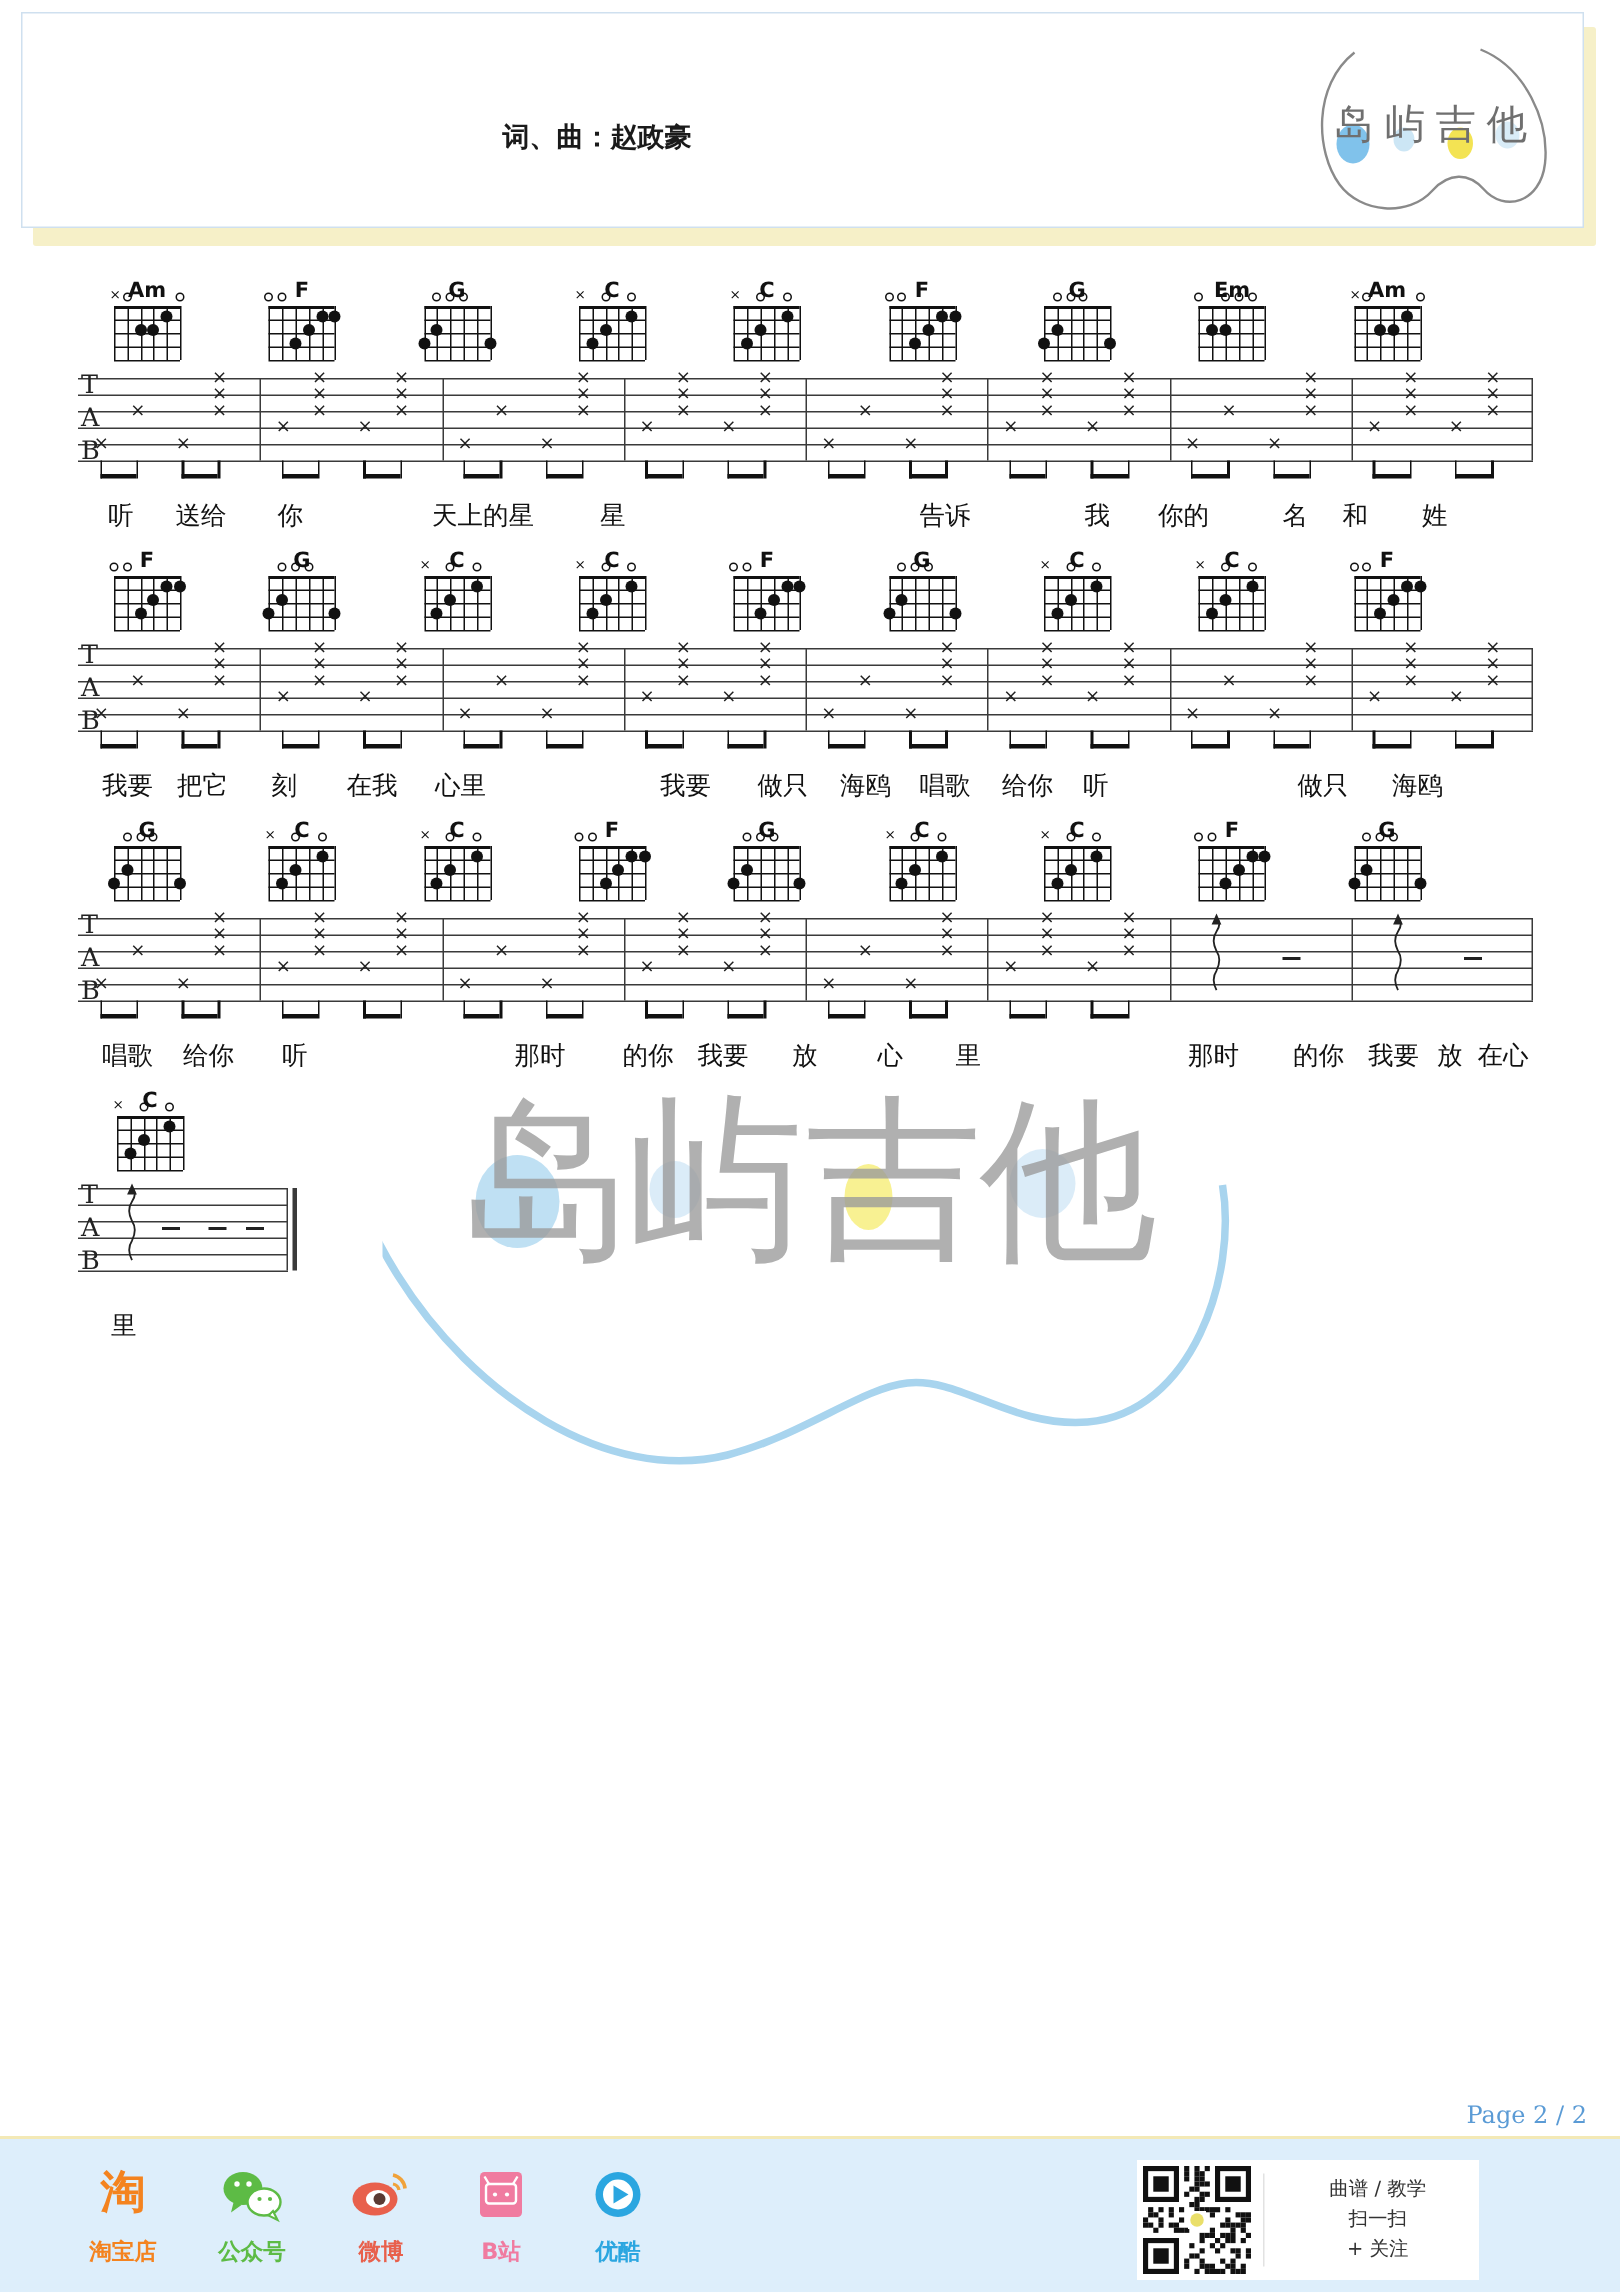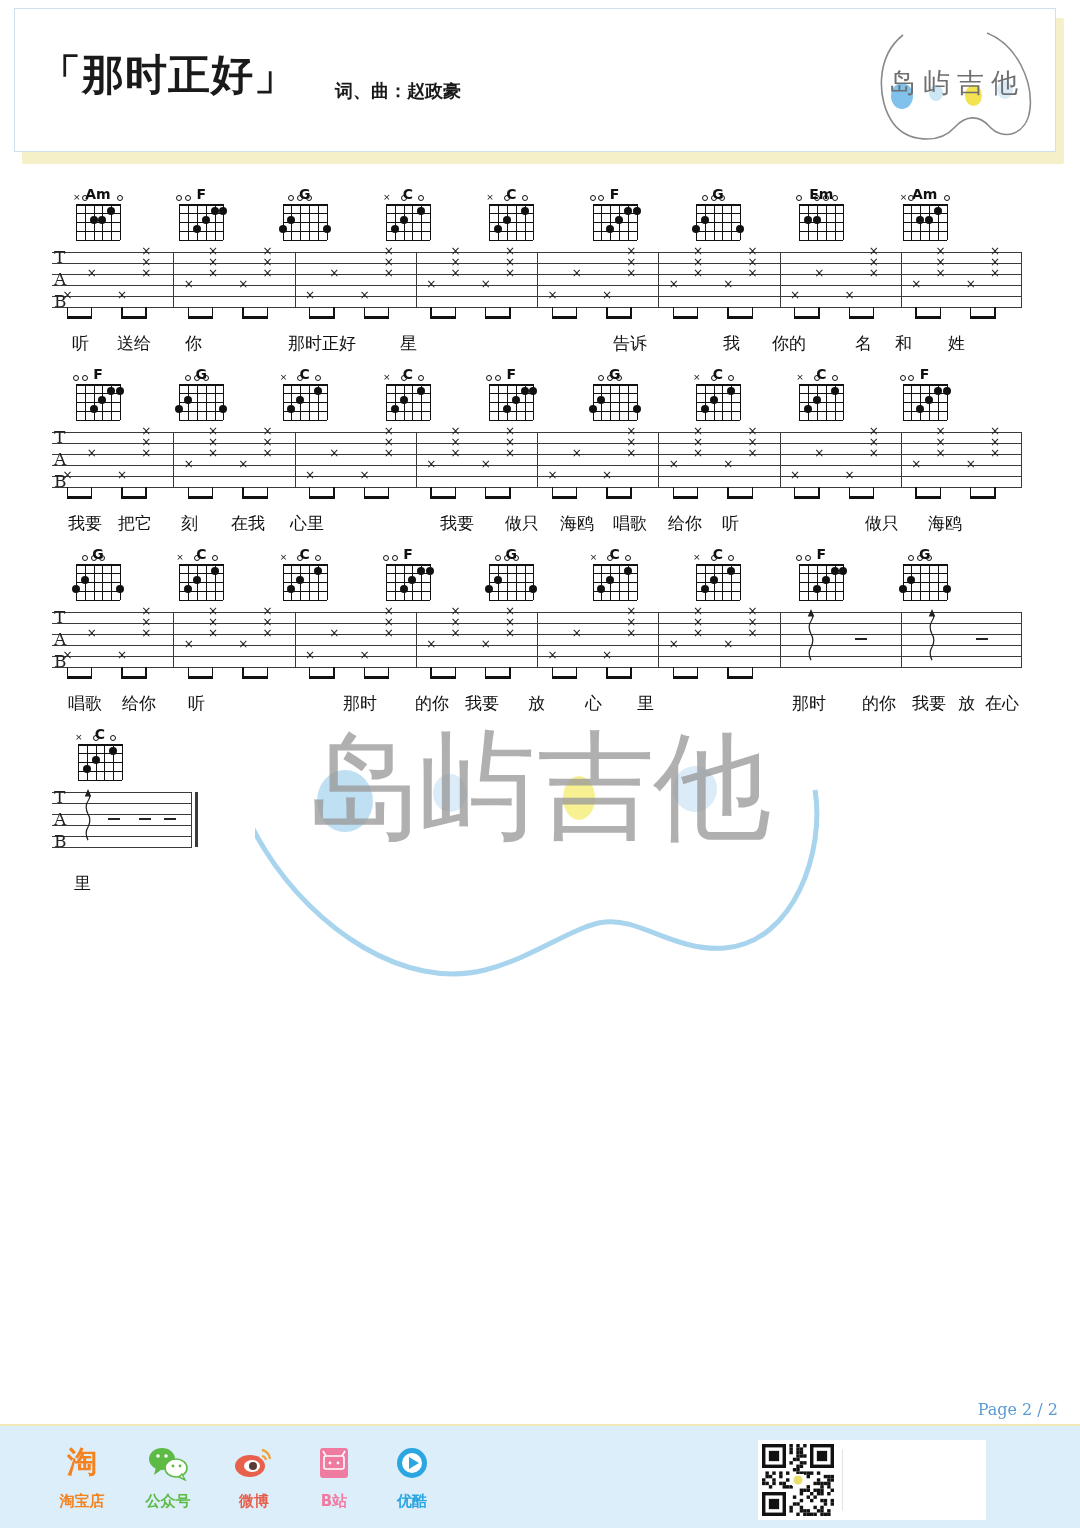--- a/index.html
+++ b/index.html
@@ -96,21 +96,20 @@
   .qr-text{flex:1;text-align:center;}
   .qr-line{font-size:13px;color:#333;line-height:20px;
     font-family:"DejaVu Sans","Liberation Sans",sans-serif;}
 </style>
 </head>
 <body>
 
 <div class="header-wrap">
   <div class="header-shadow"></div>
   <div class="header-box">
-    <div class="song-title">「那时正好」</div>
     <div class="credit-inline">词、曲：赵政豪</div>
 
     <div class="logo">
       <svg width="170" height="130" viewBox="0 0 170 130">
         <path d="M36 12 C8 34, 10 78, 26 100 C40 119, 72 122, 88 104 C99 92, 112 92, 122 103
                  C136 119, 160 112, 163 86 C166 58, 150 22, 120 10" fill="none" stroke="#8a8a8a" stroke-width="1.6"></path>
       </svg>
       <div class="logo-chars">
         <div class="logo-blob" style="left:2px;top:18px;width:22px;height:26px;background:#6ab7e8;opacity:.85;"></div>
         <div class="logo-blob" style="left:40px;top:20px;width:14px;height:16px;background:#bfe0f2;opacity:.8;"></div>
@@ -483,21 +482,21 @@
         <span class="xstroke" style="left:990.1125px;top:-6px;">×</span>
         <span class="xstroke" style="left:990.1125px;top:5px;">×</span>
         <div class="stem" style="left:969.8625px;top:55px;height:12px;"></div>
         <div class="stem" style="left:994.1125px;top:55px;height:12px;"></div>
         <div class="beam" style="left:969.8625px;top:64px;width:24.25px;"></div>
       </div>
       <div class="lyricline" style="top:146px;">
         <span class="lyric" style="left:72px;">听</span>
         <span class="lyric" style="left:117px;">送给</span>
         <span class="lyric" style="left:185px;">你</span>
-        <span class="lyric" style="left:288px;">那时正好</span>
+        <span class="lyric" style="left:288px;">天上的星</span>
         <span class="lyric" style="left:400px;">星</span>
         <span class="lyric" style="left:613px;">告诉</span>
         <span class="lyric" style="left:723px;">我</span>
         <span class="lyric" style="left:772px;">你的</span>
         <span class="lyric" style="left:855px;">名</span>
         <span class="lyric" style="left:895px;">和</span>
         <span class="lyric" style="left:948px;">姓</span>
       </div>
     </div>
     <div class="system" style="top: 366px; width: 1080px; height: 180px;">
@@ -1438,15 +1437,20 @@
           <rect x="48" y="0" width="24" height="24" fill="#111"></rect>
           <rect x="51.42857142857142" y="3.4285714285714284" width="17.142857142857142" height="17.142857142857142" fill="#fff"></rect>
           <rect x="54.857142857142854" y="6.857142857142857" width="10.285714285714285" height="10.285714285714285" fill="#111"></rect>
           <rect x="0" y="48" width="24" height="24" fill="#111"></rect>
           <rect x="3.4285714285714284" y="51.42857142857142" width="17.142857142857142" height="17.142857142857142" fill="#fff"></rect>
           <rect x="6.857142857142857" y="54.857142857142854" width="10.285714285714285" height="10.285714285714285" fill="#111"></rect>
           <rect x="30" y="30" width="12" height="12" fill="#fff"></rect>
           <circle cx="36" cy="36" r="4.5" fill="#eadf6a"></circle>
         </svg></div>
     <div class="qr-sep"></div>
+    <div class="qr-text">
+      <div class="qr-line">曲谱 / 教学</div>
+      <div class="qr-line">扫一扫</div>
+      <div class="qr-line">+ 关注</div>
+    </div>
   </div>
 
 </div>
 
 </body></html>

